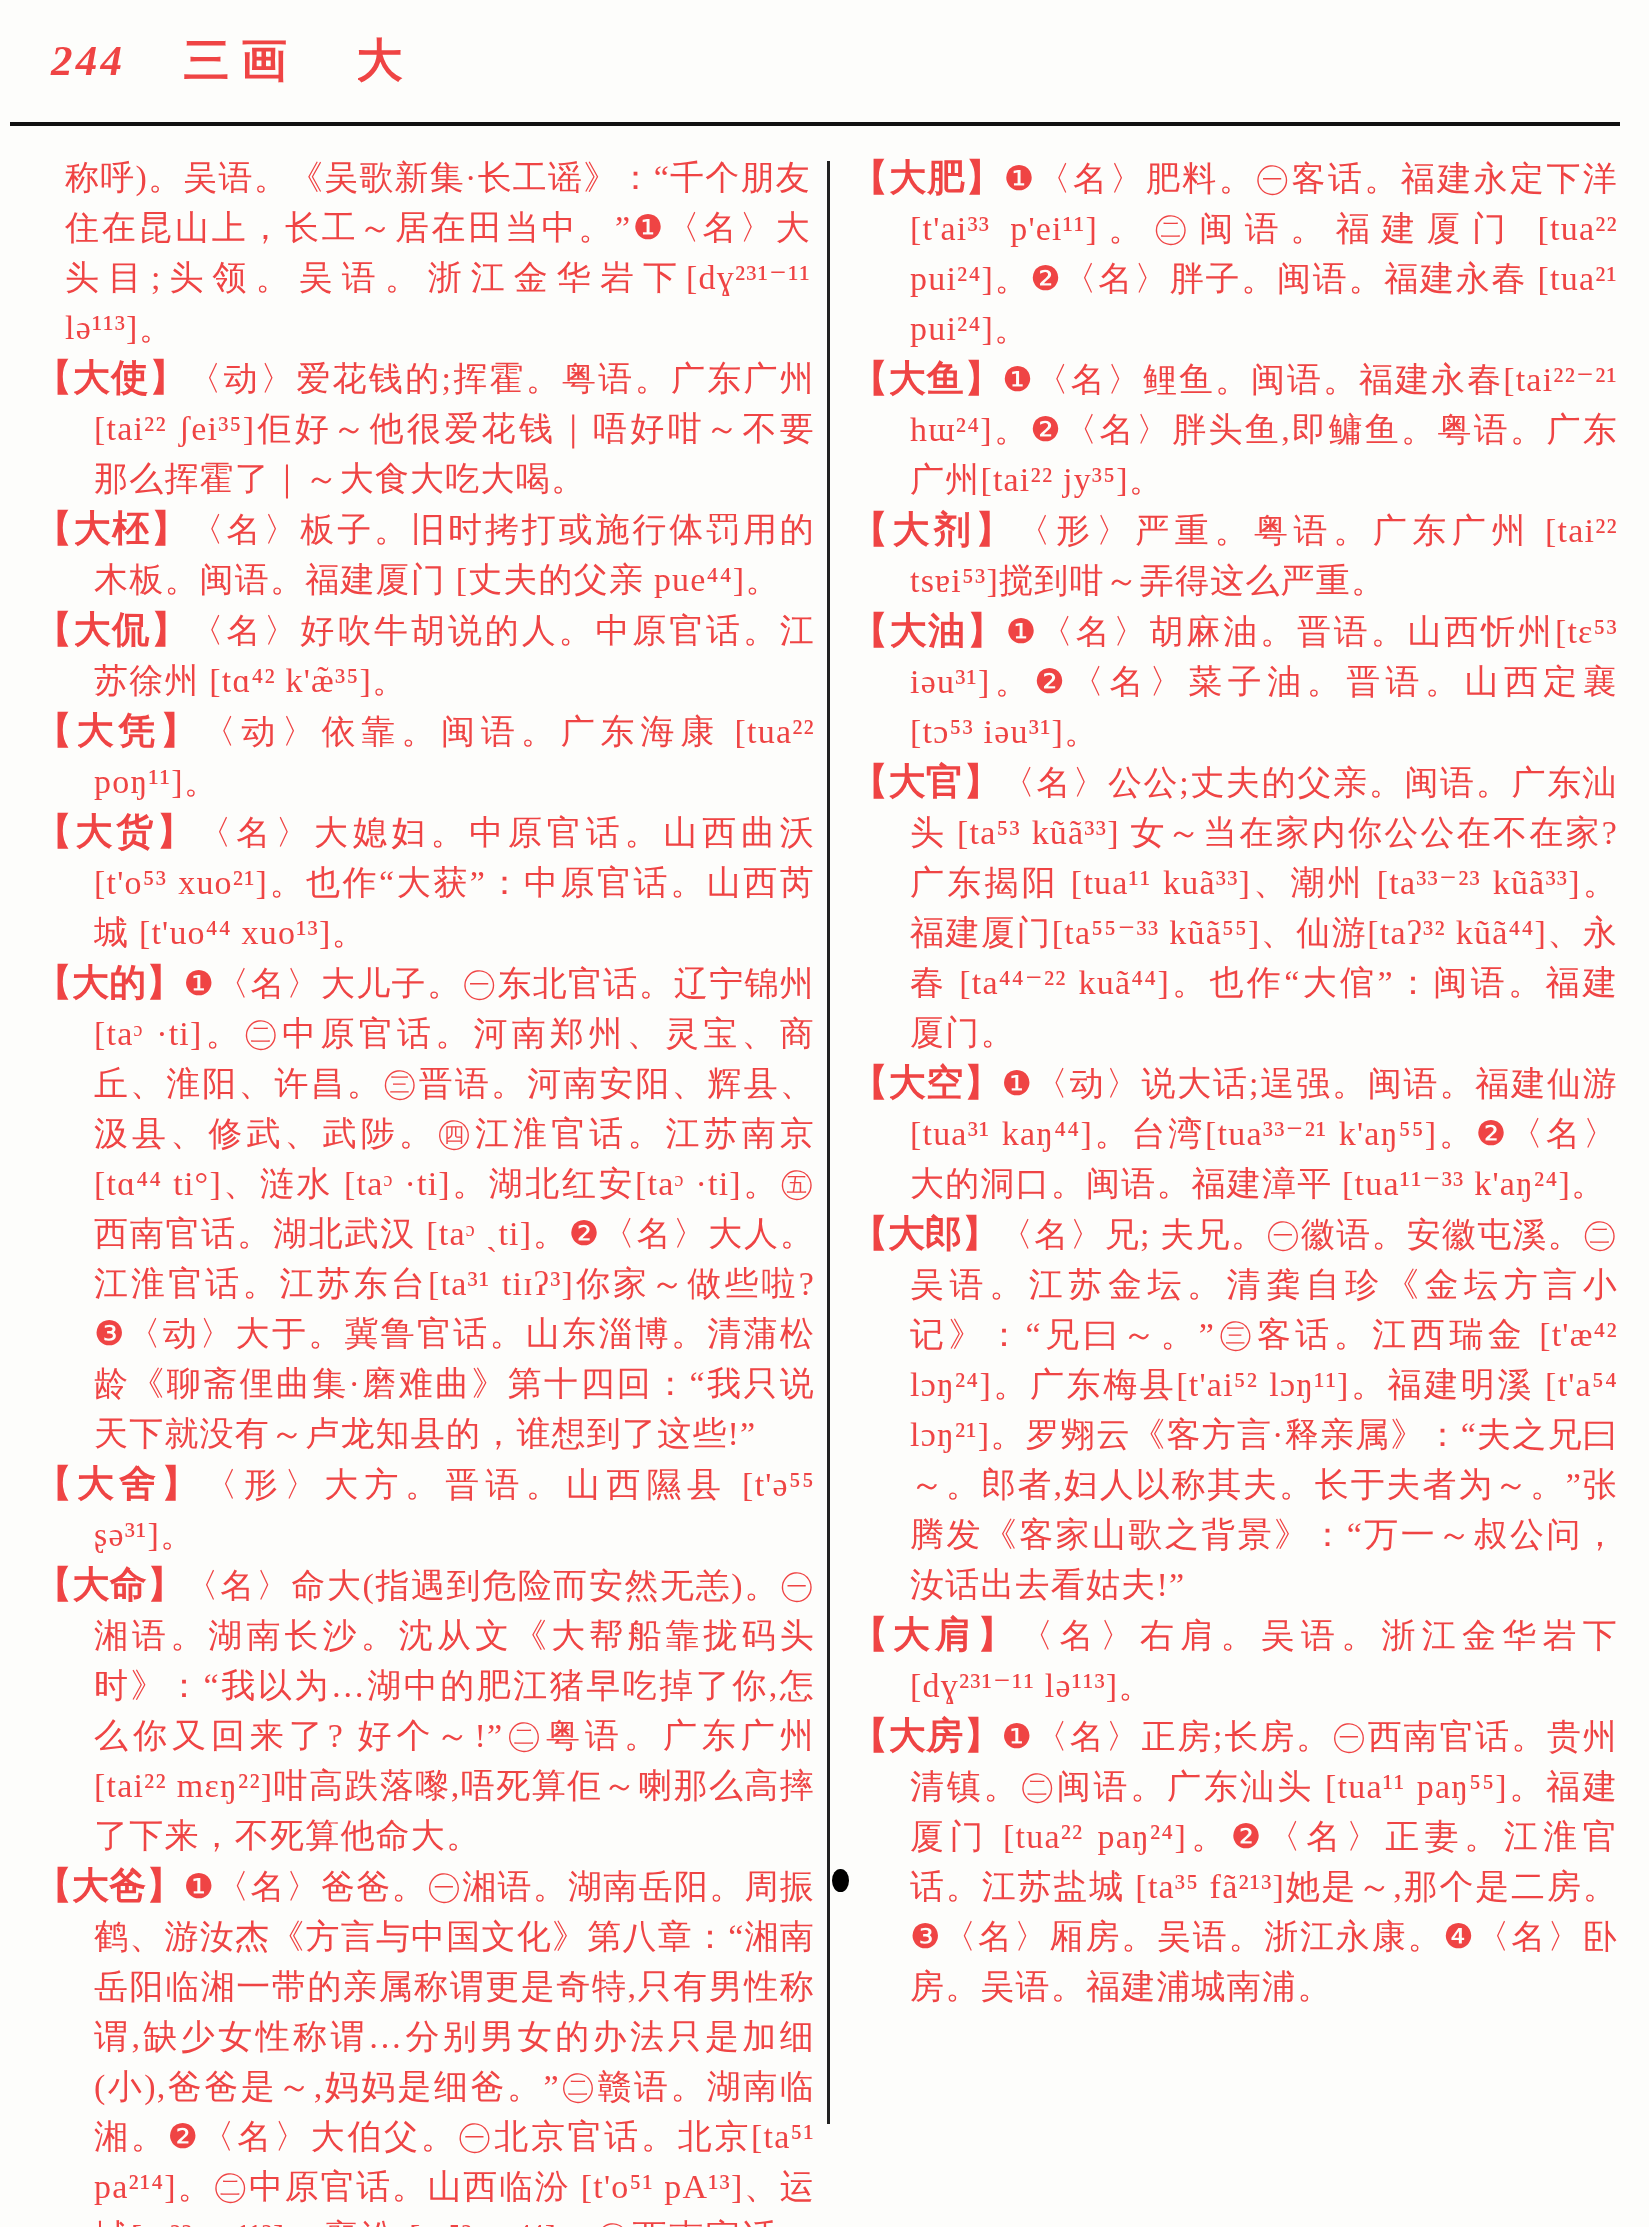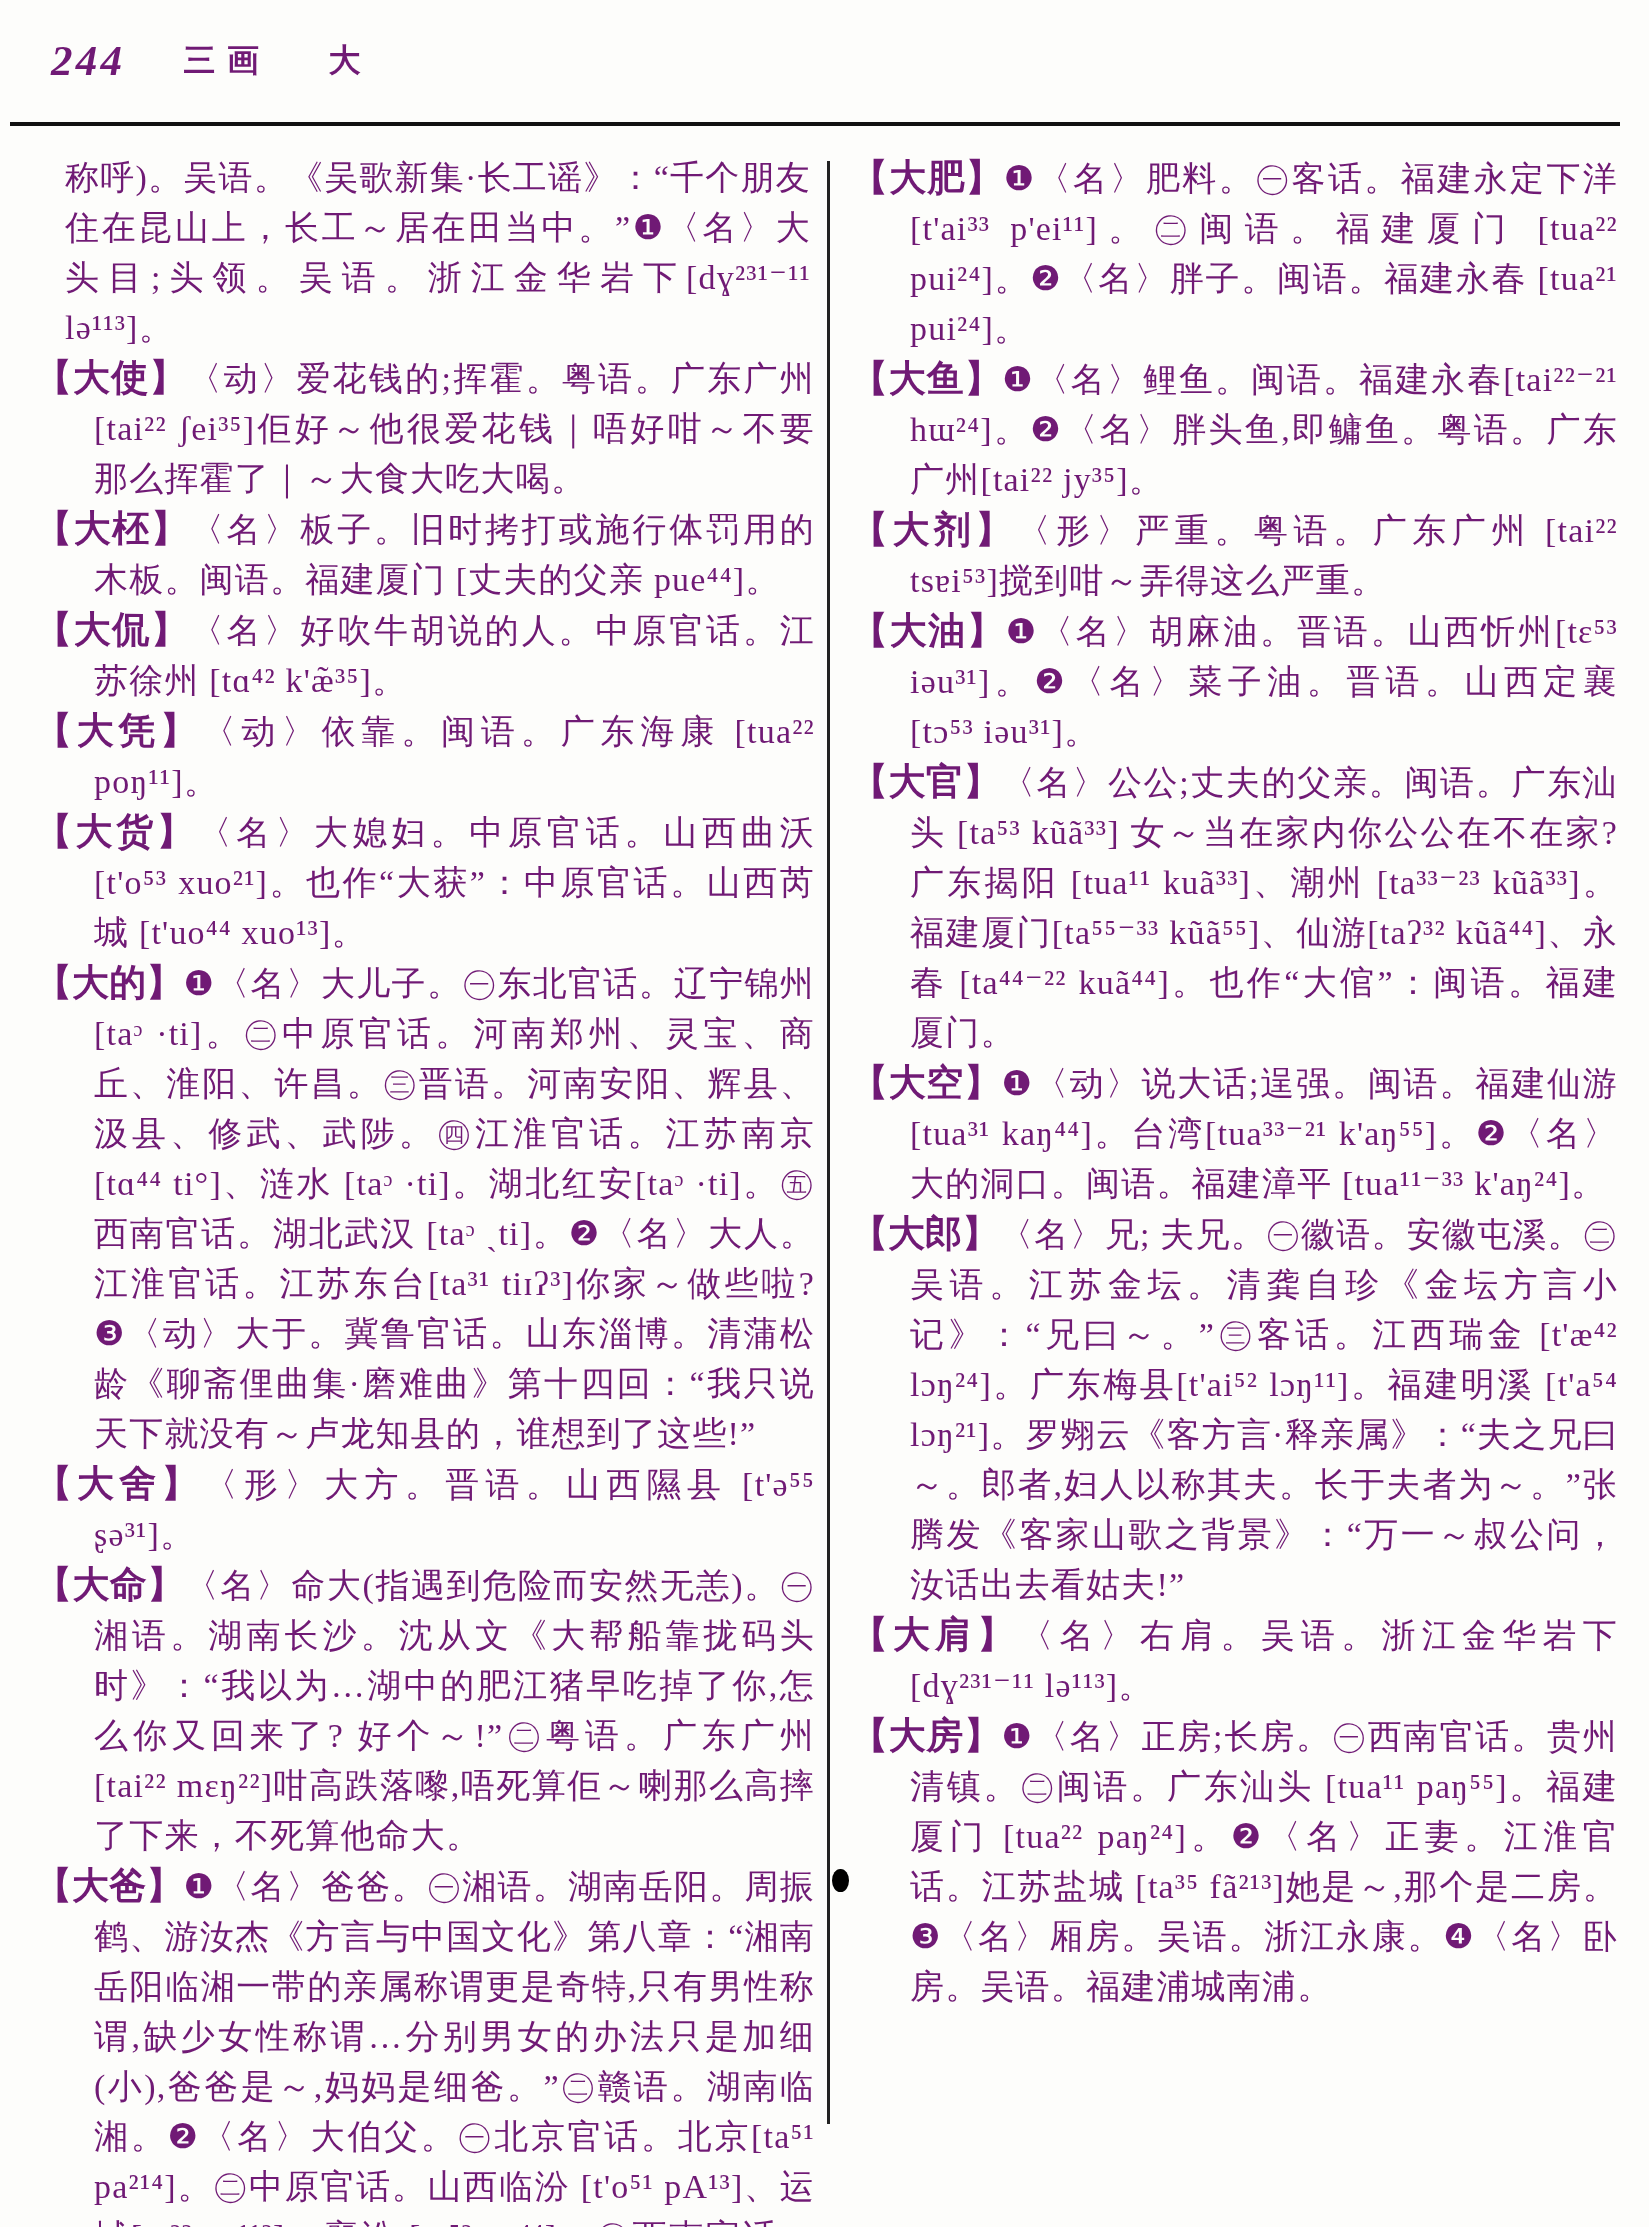--- a/index.html
+++ b/index.html
@@ -1,27 +1,27 @@
 <!DOCTYPE html>
 <html style="font-size:13.2px"><head>
 <meta charset="utf-8">
 <style>
   html,body{margin:0;padding:0;background:#e8e8e4;}
   #page{
     position:relative;
     width:1650px;height:2227px;
     background:#fdfdfb;
-    color:#701a75;
+    color:#ef4444;
     font-family:"Liberation Serif","DejaVu Serif",serif;
     overflow:hidden;
   }
   
   #hdr{position:absolute;left:51px;top:15px;height:91px;display:flex;align-items:center;gap:58px;}
   #page-num{font-size:43px;font-weight:bold;font-style:italic;letter-spacing:3.3px;}
-  .hdr-zh{font-size:32px;font-weight:bold;letter-spacing:11.5px;}
+  .hdr-zh{font-size:46px;font-weight:bold;letter-spacing:11.5px;}
   #hdr-rule{position:absolute;left:10px;top:122px;width:1610px;height:4.1px;background:#111;}
   
   #col-divider{position:absolute;left:827px;top:161px;width:2.5px;height:1963px;background:#222;}
   
   .col{position:absolute;top:153px;font-size:34px;line-height:50px;letter-spacing:1.2px;text-align:justify;}
   #left-col{left:35px;width:780px;}
   #right-col{left:851px;width:767px;}
   p.cont{margin:0 4px 0 0;padding-left:30px;}
   p.entry{margin:0;padding-left:59px;text-indent:-59px;}
   span.hw{font-weight:bold;font-size:37px;letter-spacing:0;}

